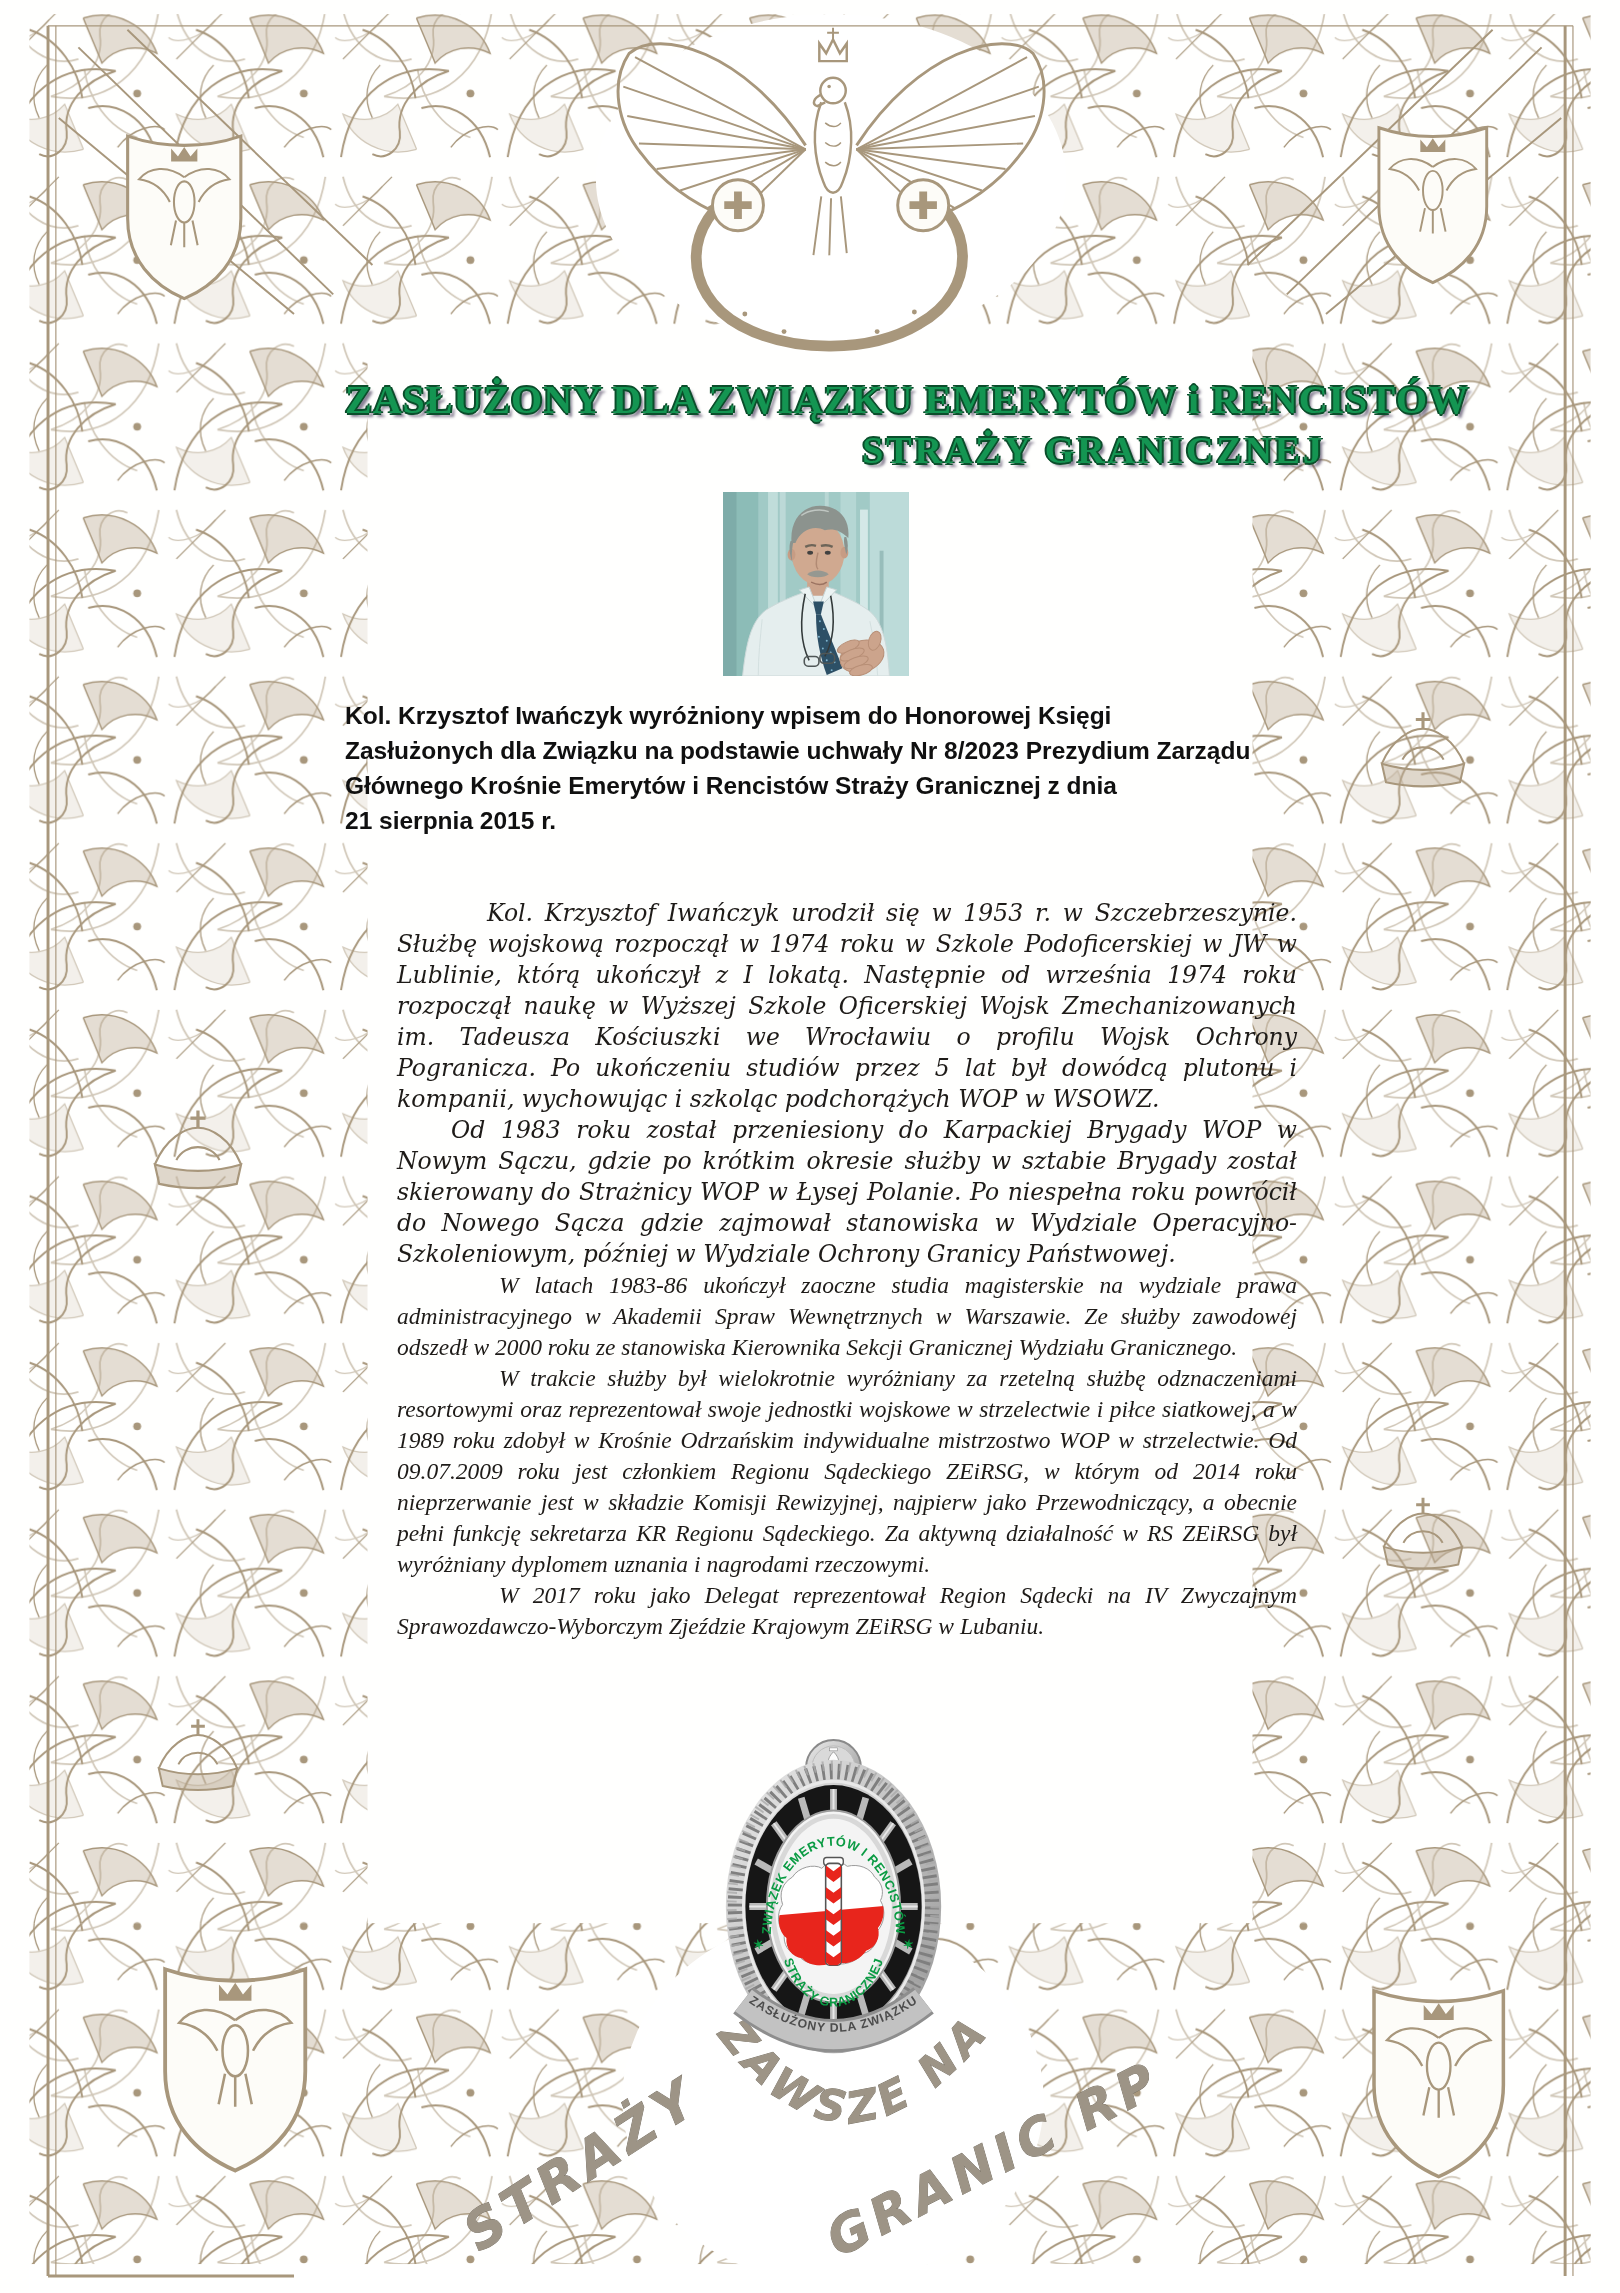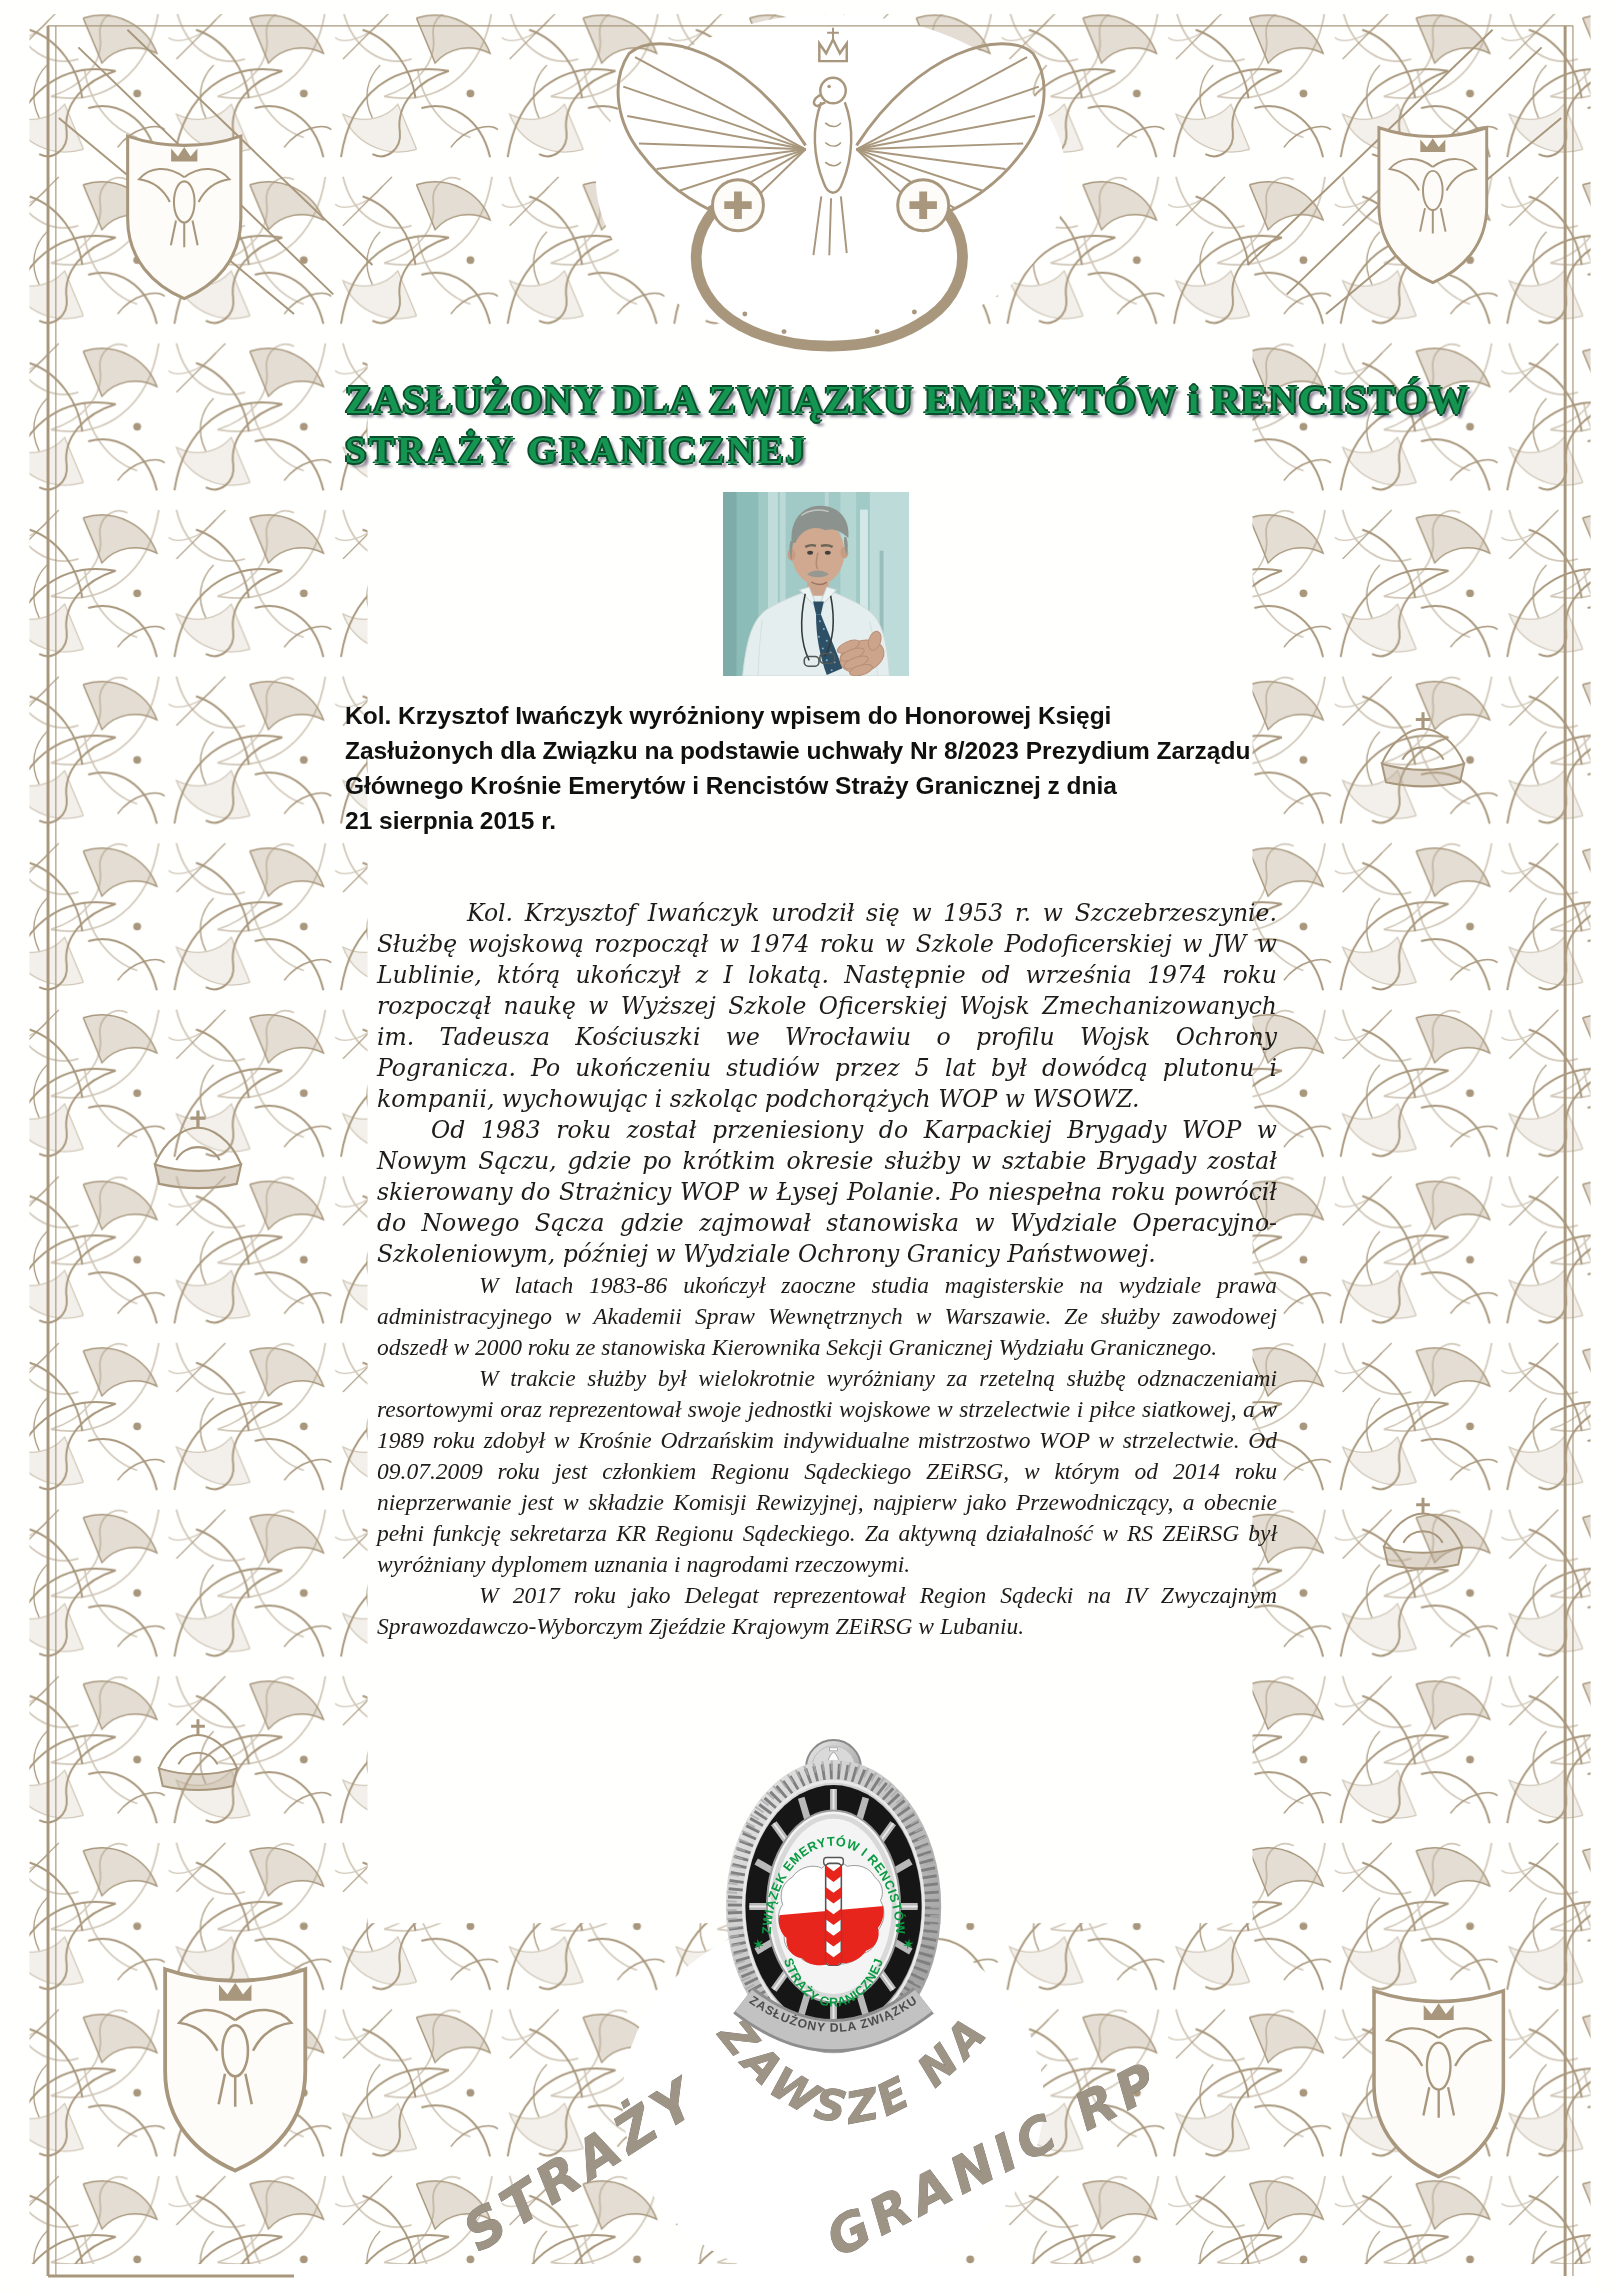--- a/index.html
+++ b/index.html
@@ -1,32 +1,32 @@
 <!DOCTYPE html>
 <html lang="pl"><head>
 <meta charset="utf-8">
 <style>
   html,body{margin:0;padding:0;background:#ffffff;}
   .page{position:relative;width:1620px;height:2294px;background:#fffffe;overflow:hidden;
         font-family:"Liberation Sans",sans-serif;}
   .layer{position:absolute;left:0;top:0;width:1620px;height:2294px;pointer-events:none;}
 
-  .title{position:absolute;left:345px;top:376px;width:980px;text-align:left;
+  .title{position:absolute;left:345px;top:376px;width:980px;text-align:right;
          font-family:"Liberation Serif",serif;font-weight:bold;color:#149552;
          text-shadow:-2px 0 #0b4e2b,2px 0 #0b4e2b,0 -2px #0b4e2b,0 2px #0b4e2b,3.9px 3.9px 2.9px rgba(53,41,75,.6);}
   .title-l1{font-size:40px;letter-spacing:1px;white-space:nowrap;}
   .title-l2{font-size:38px;letter-spacing:2.9px;margin-top:4.9px;}
 
   .photo{position:absolute;left:723px;top:492px;width:186px;height:184px;}
 
   .heading{position:absolute;left:345px;top:698px;width:980px;text-align:left;
            font-weight:bold;font-size:24.5px;line-height:35px;color:#101010;}
   .heading div{white-space:nowrap;}
 
-  .bodytext{position:absolute;left:377px;top:898px;width:900px;
+  .bodytext{position:absolute;left:397px;top:898px;width:900px;
             font-family:"DejaVu Serif",serif;font-style:italic;
             font-size:23.5px;line-height:31px;color:#1e1b18;text-align:justify;}
   .bodytext p{margin:0;}
   .ind-a{text-indent:90px;}
   .ind-b{text-indent:54px;}
   .ind-c{text-indent:102px;font-family:Liberation Serif, serif;}
 
   .badge{position:absolute;left:718px;top:1738px;width:231px;height:333px;}
 </style>
 </head>

